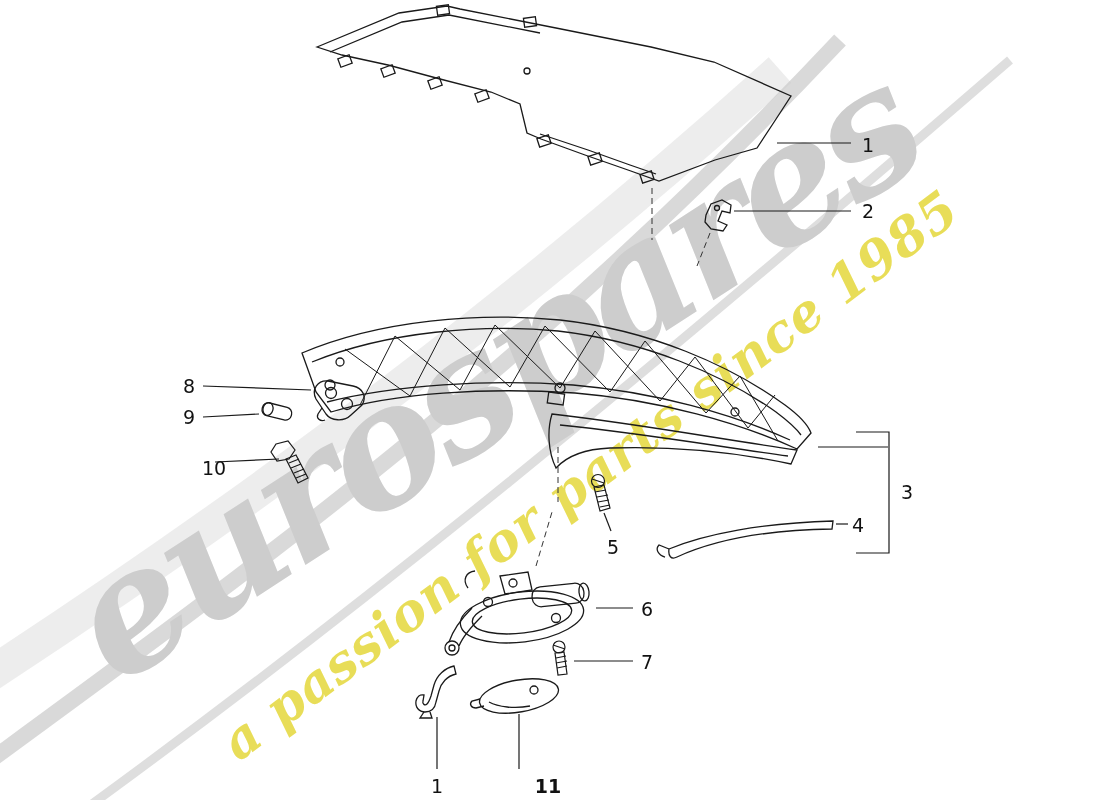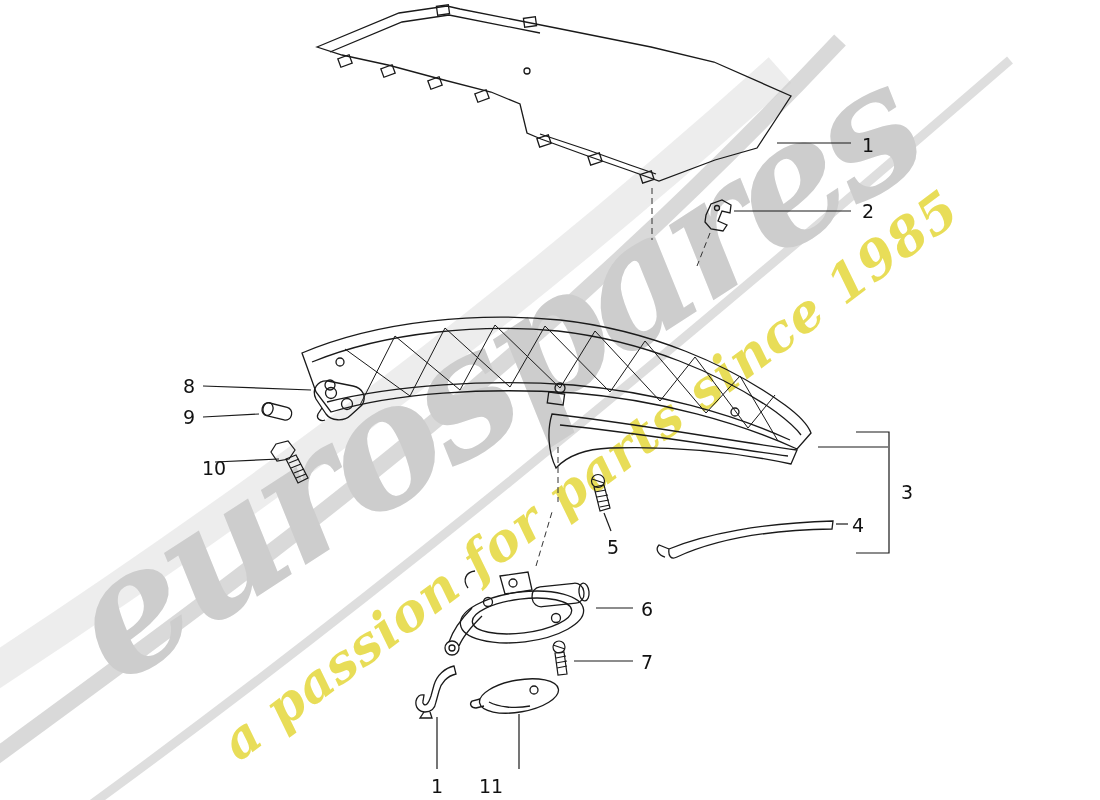--- a/index.html
+++ b/index.html
@@ -182,16 +182,16 @@
   <div class="callout" style="left:868px;top:145px;">1</div>
   <div class="callout" style="left:868px;top:211px;">2</div>
   <div class="callout" style="left:907px;top:492px;">3</div>
   <div class="callout" style="left:858px;top:525px;">4</div>
   <div class="callout" style="left:613px;top:547px;">5</div>
   <div class="callout" style="left:647px;top:609px;">6</div>
   <div class="callout" style="left:647px;top:662px;">7</div>
   <div class="callout" style="left:189px;top:386px;">8</div>
   <div class="callout" style="left:189px;top:417px;">9</div>
   <div class="callout" style="left:198px;top:468px;margin-left:16px;">10</div>
-  <div class="callout" style="left:491px;top:786px;">11</div>
+  <div class="callout" style="left:548px;top:786px;font-weight:bold;">11</div>
   <div class="callout" style="left:437px;top:786px;">1</div>
 
 </div>
 
 </body></html>

